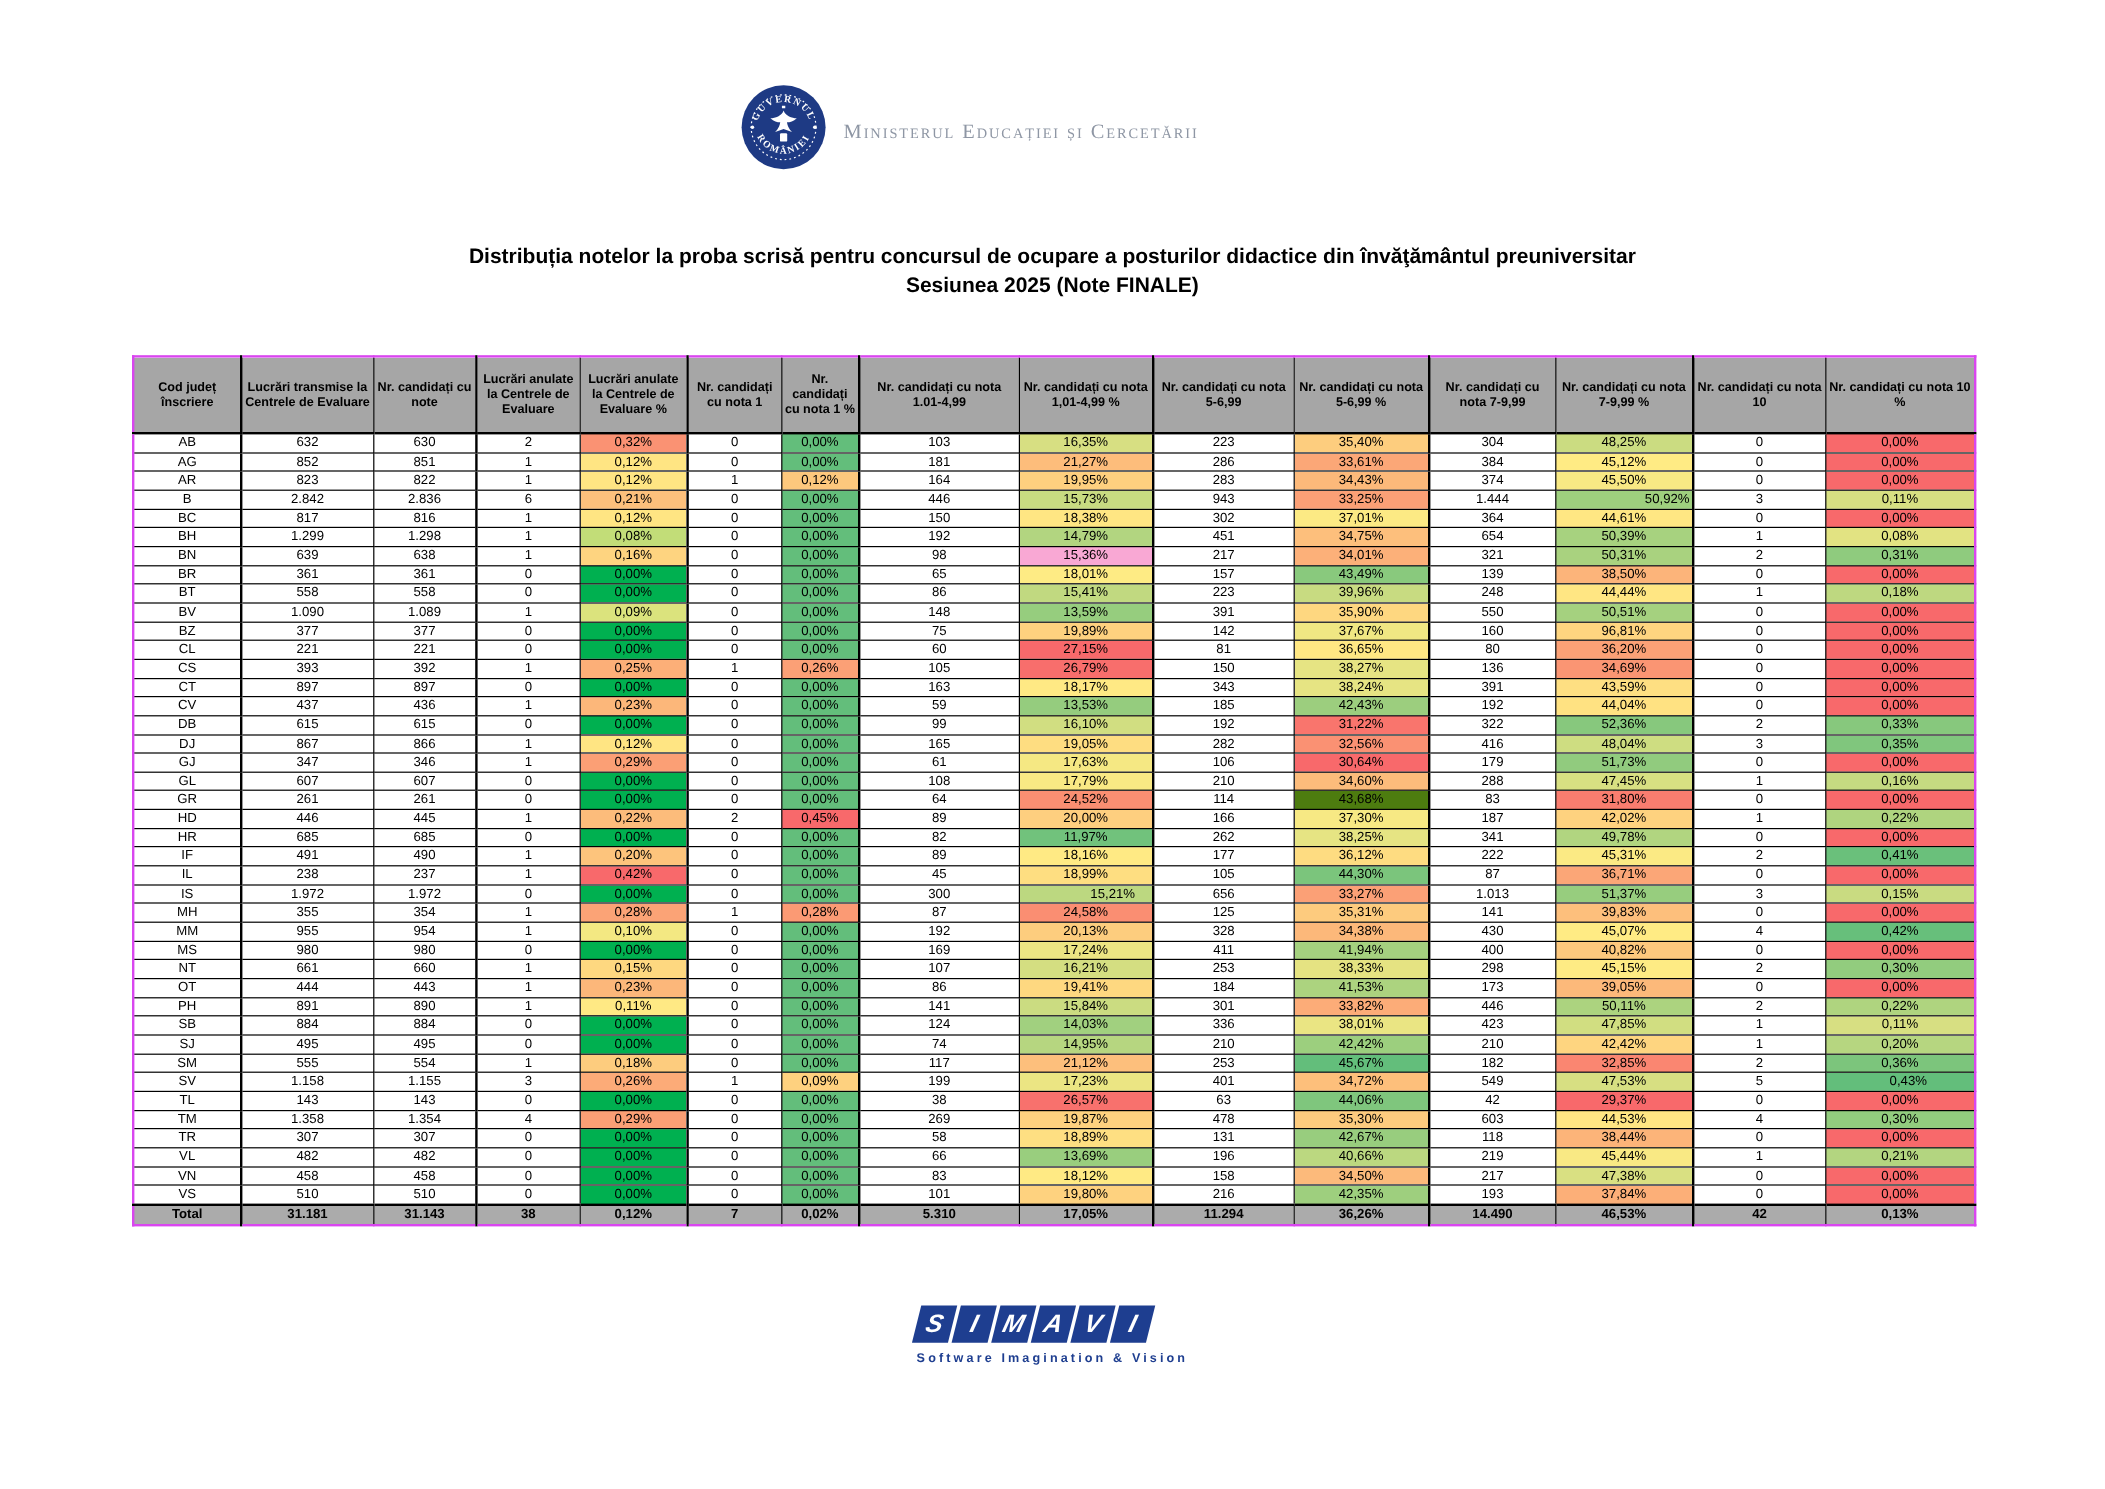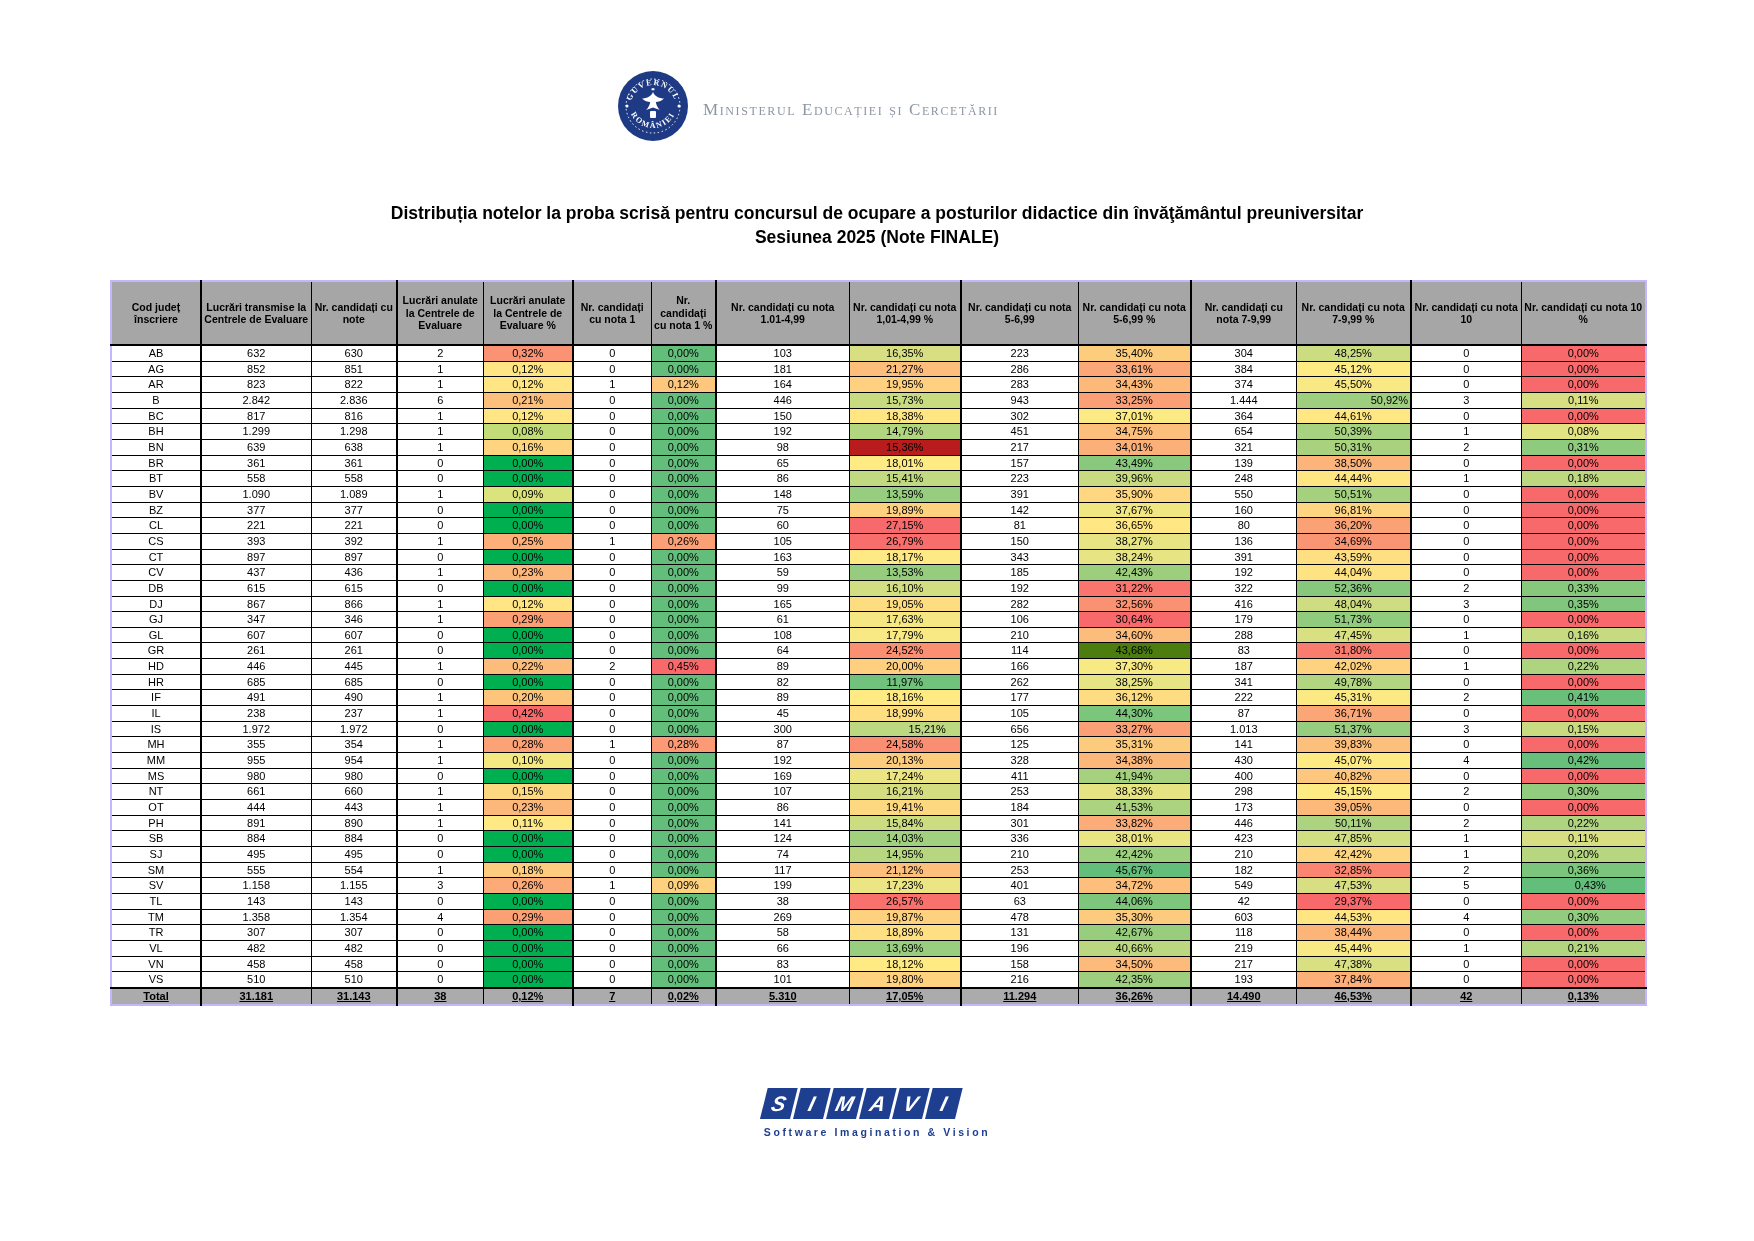--- a/index.html
+++ b/index.html
@@ -10,29 +10,29 @@
   .gov{position:absolute;left:617px;top:70px;display:flex;align-items:center;}
   .gov svg{display:block;}
   .ministry{position:absolute;left:703px;top:100px;font-family:"Liberation Serif",serif;
             font-variant:small-caps;font-size:17px;letter-spacing:1.6px;color:#8e96a4;}
 
   
   .title{position:absolute;top:201px;left:0;width:100%;text-align:center;
          font-weight:bold;font-size:17.5px;line-height:24px;}
 
   
-  table.grades{position:absolute;left:110px;top:280px;width:1535px;
-               border-collapse:collapse;table-layout:fixed;border:2px solid #c4b5fd;}
+  table.grades{position:absolute;left:110px;top:296px;width:1535px;
+               border-collapse:collapse;table-layout:fixed;border:2px solid #d946ef;}
   table.grades th, table.grades td{border:1px solid #000;text-align:center;vertical-align:middle;
                overflow:hidden;}
   table.grades th{background:#a6a6a6;font-size:10.5px;font-weight:bold;height:60px;
                padding:1px 2px;line-height:12.5px;border-bottom:2px solid #000;}
   table.grades td{font-size:11px;height:14.65px;line-height:14.65px;padding:0 2px;background:#fff;}
   table.grades .bR{border-right-width:2px;}
-  table.grades tr.total td{background:#ababab;font-weight:bold;border-top:2px solid #000;text-decoration:underline;}
+  table.grades tr.total td{background:#ababab;font-weight:bold;border-top:2px solid #000;}
 
   
   .simavi{position:absolute;top:1088px;left:50%;transform:translateX(-50%);}
   .sim-boxes{display:flex;gap:3px;}
   .sim-box{width:30px;height:31px;background:#1e3e90;transform:skewX(-14deg);
            display:flex;align-items:center;justify-content:center;}
   .sim-box span{color:#fff;font-weight:bold;font-size:21px;font-style:italic;}
   .sim-tagline{margin-top:7px;color:#1e3e90;font-size:10.5px;letter-spacing:2.6px;
                font-weight:bold;white-space:nowrap;}
 </style>
@@ -208,21 +208,21 @@
       </tr>
       <tr>
         <td class="bR">BN</td>
         <td>639</td>
         <td class="bR">638</td>
         <td>1</td>
         <td class="bR" style="background: rgb(254, 212, 128);">0,16%</td>
         <td>0</td>
         <td class="bR" style="background: rgb(99, 190, 123);">0,00%</td>
         <td>98</td>
-        <td class="bR" style="background: #b91c1c; text-align: center;">15,36%</td>
+        <td class="bR" style="background: #f9a8d4; text-align: center;">15,36%</td>
         <td>217</td>
         <td class="bR" style="background: rgb(252, 176, 121);">34,01%</td>
         <td>321</td>
         <td class="bR" style="background: rgb(169, 210, 127);">50,31%</td>
         <td>2</td>
         <td style="background: rgb(143, 203, 126);">0,31%</td>
       </tr>
       <tr>
         <td class="bR">BR</td>
         <td>361</td>

